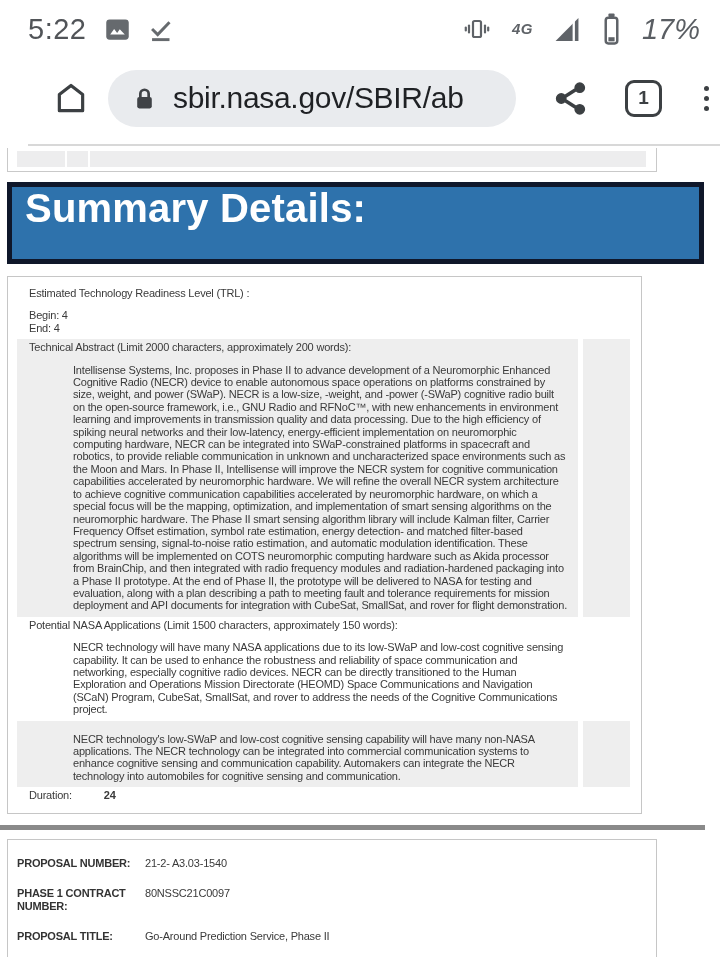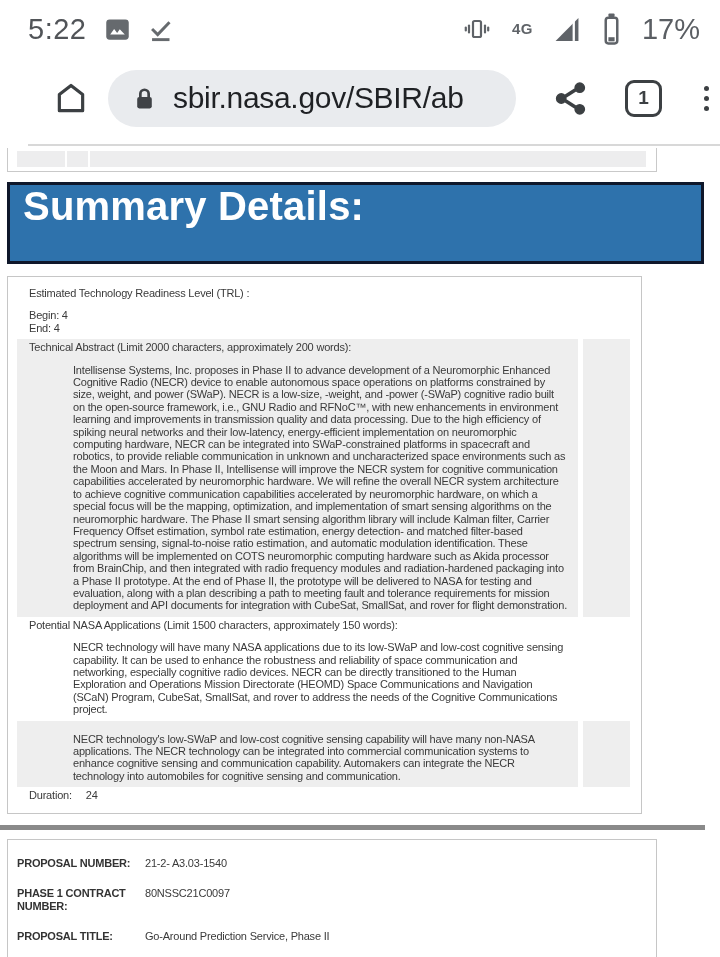--- a/index.html
+++ b/index.html
@@ -9,21 +9,21 @@
     background:#fff; font-family:"Liberation Sans", sans-serif;
   }
 
   
   .statusbar {
     position:absolute; top:0; left:0; width:720px; height:58px;
     display:flex; align-items:center; padding:0 20px 0 28px; color:#595d62;
   }
   .sb-time { font-size:29px; color:#515458; letter-spacing:0.5px; }
   .sb-left-icons { display:flex; align-items:center; gap:16px; margin-left:18px; }
-  .sb-right { margin-left:auto; display:flex; align-items:center; gap:20px; }
+  .sb-right { margin-left:auto; display:flex; align-items:center; gap:20px;font-style:italic; }
   .sb-4g { font-size:15px; font-weight:bold; color:#5f6368; align-self:flex-start; margin-top:8px; letter-spacing:0.5px; }
   .sb-pct { font-size:29px; color:#5a5e63; }
 
   
   .toolbar {
     position:absolute; top:58px; left:0; width:720px; height:88px;
     display:flex; align-items:center; padding:4px 20px 10px 25px;
     border-bottom:2px solid #d8d8d8; background:#fff;margin-left:28px;
   }
   .omnibox {
@@ -49,38 +49,38 @@
   .table-cut {
     margin-left:7px; width:650px; height:24px;
     border:1px solid #c9c9c9; border-top:none; padding:3px 0 0 9px;
   }
   .cutband { display:flex; gap:2px; height:16px; }
   .cutband i { background:#ededee; height:16px; display:block; }
   .cutband .s1 { width:48px; } .cutband .s2 { width:21px; } .cutband .s3 { width:556px; }
 
   .bluebar {
     margin:10px 0 0 7px; width:697px; height:82px;
-    background:#2e72ac; border:3px solid #0f172a;
+    background:#2e72ac; border:5px solid #0f172a;
     color:#fff; font-size:40px; font-weight:bold; letter-spacing:0.2px;
     padding:15px 0 0 13px;
   }
 
   .sumbox {
     margin:12px 0 0 7px; width:635px; border:1px solid #c6c6c6;
     padding:8px 0 6px 0; background:#fff;
   }
   .srow { display:flex; gap:5px; margin:0 11px 0 9px; }
   .srow .c1 { width:576px; padding:2px 10px 5px 12px; }
   .srow .c2 { width:48px; }
   .srow.shaded .c1, .srow.shaded .c2 { background:#eeeeee; }
   .srow .body { margin-top:10px;margin-left:44px; }
   .srow .line { margin-top:0; }
   .srow .line.first { margin-top:10px; }
   .duration-line { display:flex; }
-  .duration-line .dval { margin-left:14px; }
+  .duration-line .dval { margin-left:32px;font-weight:bold; }
 
   .pagediv { margin-top:11px; width:705px; height:5px; background:#8a8a8a; }
 
   .propbox {
     margin:9px 0 0 7px; width:650px; border:1px solid #c6c6c6;
     padding:17px 16px 1px 9px; background:#fff;
   }
   .frow { display:flex; margin-bottom:17px; line-height:13px; }
   .flabel { width:128px; font-weight:bold; color:#333; }
   .fvalue { flex:1; color:#3a3a3a; }

